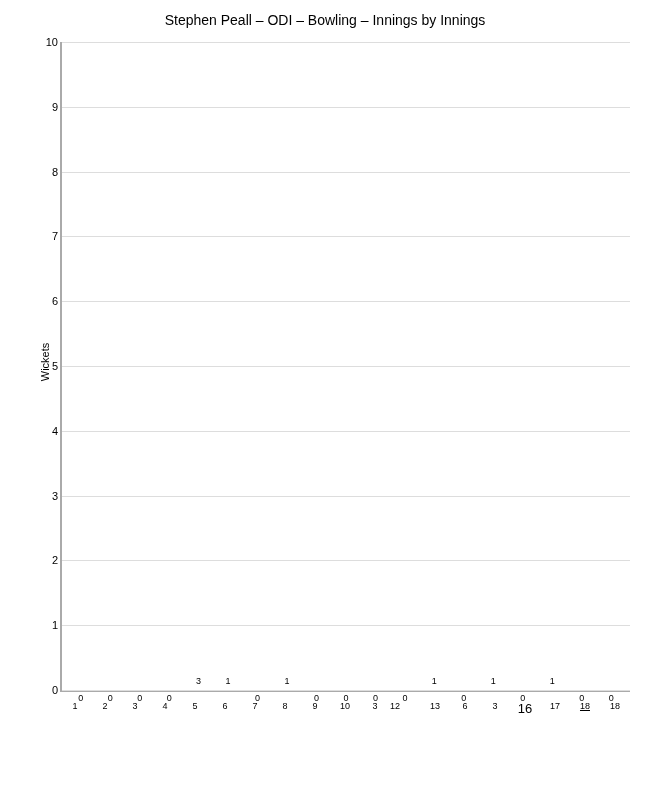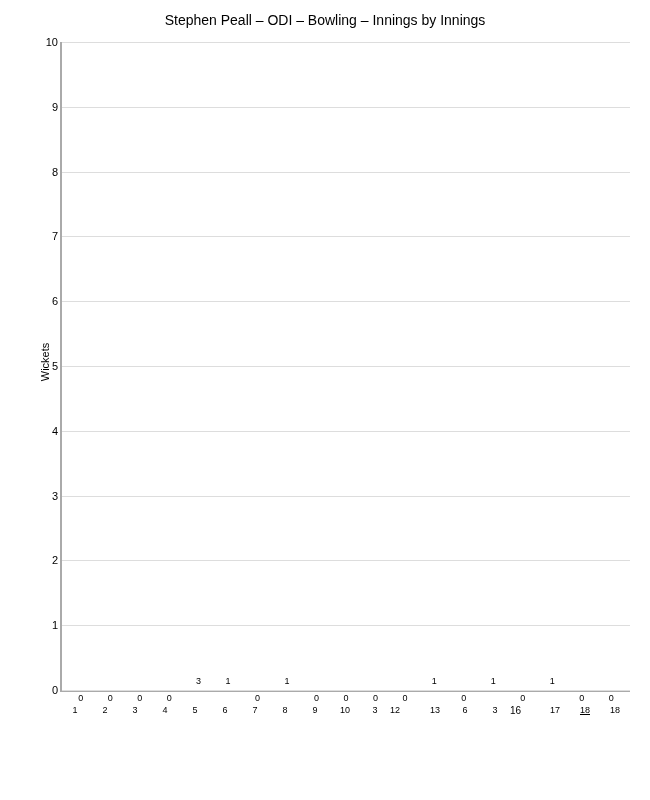--- a/index.html
+++ b/index.html
@@ -183,21 +183,21 @@
         <div style="flex: 1 1 0%; text-align: center; font-size: 9px;">6</div>
         <div style="flex: 1 1 0%; text-align: center; font-size: 9px;">7</div>
         <div style="flex: 1 1 0%; text-align: center; font-size: 9px;">8</div>
         <div style="flex: 1 1 0%; text-align: center; font-size: 9px;">9</div>
         <div style="flex: 1 1 0%; text-align: center; font-size: 9px;">10</div>
         <div style="flex: 1 1 0%; text-align: center; font-size: 9px;">3</div>
         <div style="flex: 1 1 0%; font-size: 9px;">12</div>
         <div style="flex: 1 1 0%; text-align: center; font-size: 9px;">13</div>
         <div style="flex: 1 1 0%; text-align: center; font-size: 9px;">6</div>
         <div style="flex: 1 1 0%; text-align: center; font-size: 9px;">3</div>
-        <div style="flex: 1 1 0%; text-align: left; font-size: 10px;">16</div>
+        <div style="flex: 1 1 0%; text-align: center; font-size: 13px;">16</div>
         <div style="flex: 1 1 0%; text-align: center; font-size: 9px;">17</div>
         <div style="flex: 1 1 0%; text-align: center; font-size: 9px; text-decoration: underline;">18</div>
         <div style="flex: 1 1 0%; text-align: center; font-size: 9px;">18</div>
       </div>
 
   </div>
 
 </div>
 
 </body></html>

